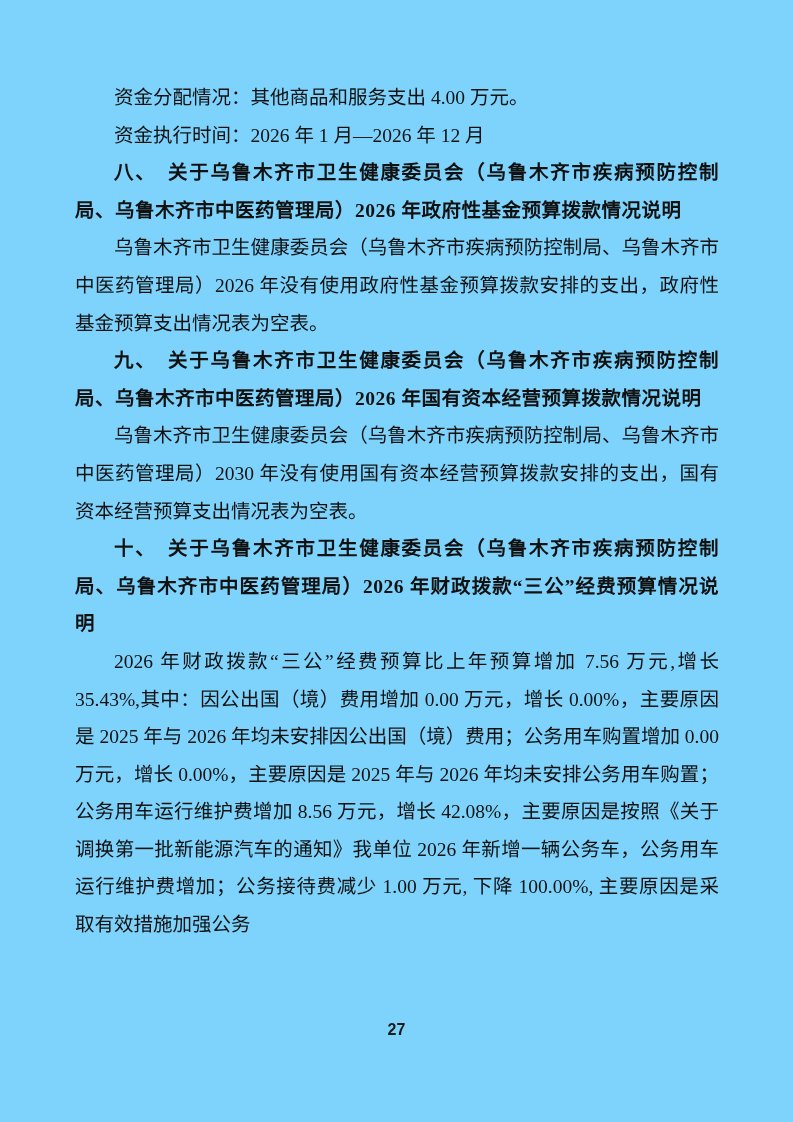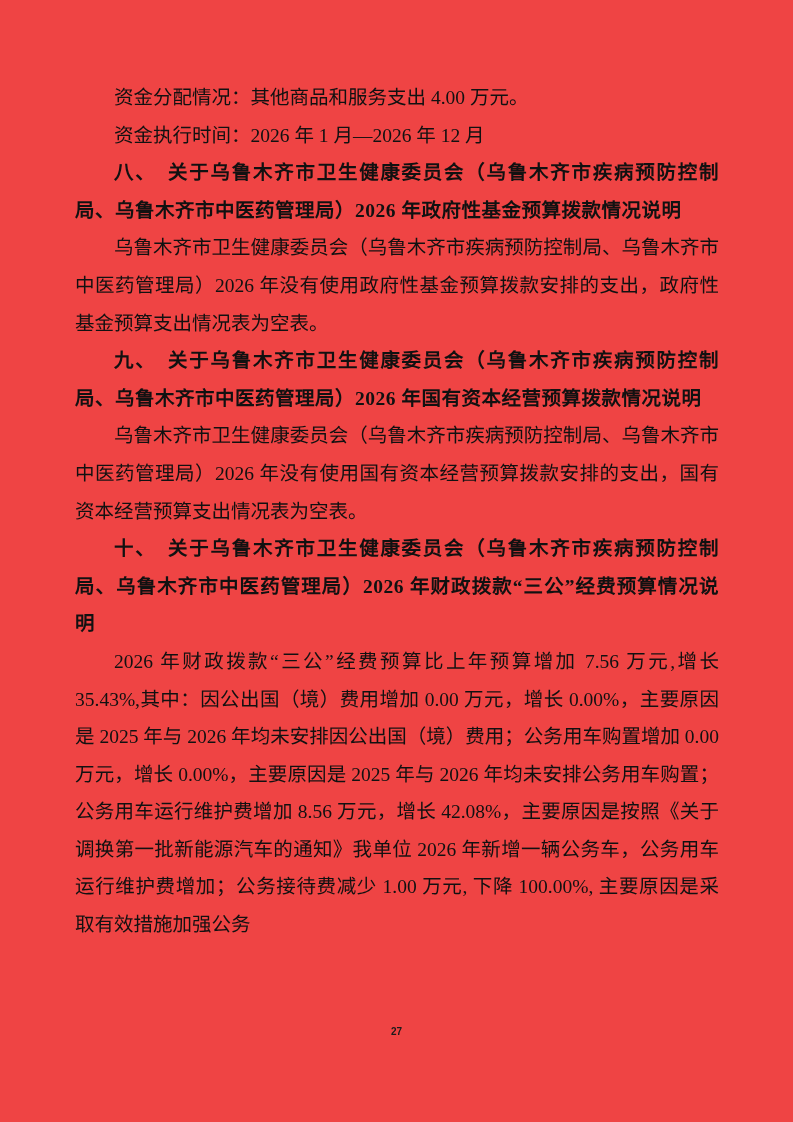--- a/index.html
+++ b/index.html
@@ -4,21 +4,21 @@
 <style>
   html, body {
     margin: 0;
     padding: 0;
     background: #ffffff;
   }
   .page {
     position: relative;
     width: 793px;
     height: 1122px;
-    background: #ef4444;
+    background: #7dd3fc;
     overflow: hidden;
     color: #111111;
   }
   .content {
     position: absolute;
     left: 75px;
     top: 79px;
     width: 644px;
     font-family: "Liberation Serif", "DejaVu Serif", serif;
     font-size: 19.5px;
@@ -38,35 +38,35 @@
   }
   .footer {
     position: absolute;
     left: 0;
     right: 0;
     top: 1021px;
     text-align: center;
   }
   .page-number {
     font-family: "Liberation Sans", "DejaVu Sans", sans-serif;
-    font-size: 10px;
+    font-size: 16px;
     font-weight: 600;
     color: #1a1a1a;
   }
 </style>
 </head>
 <body>
 
 <div class="page">
   <div class="content">
     <p class="body">资金分配情况：其他商品和服务支出 4.00 万元。</p>
     <p class="body">资金执行时间：2026 年 1 月—2026 年 12 月</p>
     <p class="heading">八、　关于乌鲁木齐市卫生健康委员会（乌鲁木齐市疾病预防控制局、乌鲁木齐市中医药管理局）2026 年政府性基金预算拨款情况说明</p>
     <p class="body">乌鲁木齐市卫生健康委员会（乌鲁木齐市疾病预防控制局、乌鲁木齐市中医药管理局）2026 年没有使用政府性基金预算拨款安排的支出，政府性基金预算支出情况表为空表。</p>
     <p class="heading">九、　关于乌鲁木齐市卫生健康委员会（乌鲁木齐市疾病预防控制局、乌鲁木齐市中医药管理局）2026 年国有资本经营预算拨款情况说明</p>
-    <p class="body">乌鲁木齐市卫生健康委员会（乌鲁木齐市疾病预防控制局、乌鲁木齐市中医药管理局）2026 年没有使用国有资本经营预算拨款安排的支出，国有资本经营预算支出情况表为空表。</p>
+    <p class="body">乌鲁木齐市卫生健康委员会（乌鲁木齐市疾病预防控制局、乌鲁木齐市中医药管理局）2030 年没有使用国有资本经营预算拨款安排的支出，国有资本经营预算支出情况表为空表。</p>
     <p class="heading">十、　关于乌鲁木齐市卫生健康委员会（乌鲁木齐市疾病预防控制局、乌鲁木齐市中医药管理局）2026 年财政拨款“三公”经费预算情况说明</p>
     <p class="body">2026 年财政拨款“三公”经费预算比上年预算增加 7.56 万元,增长 35.43%,其中：因公出国（境）费用增加 0.00 万元，增长 0.00%，主要原因是 2025 年与 2026 年均未安排因公出国（境）费用；公务用车购置增加 0.00 万元，增长 0.00%，主要原因是 2025 年与 2026 年均未安排公务用车购置；公务用车运行维护费增加 8.56 万元，增长 42.08%，主要原因是按照《关于调换第一批新能源汽车的通知》我单位 2026 年新增一辆公务车，公务用车运行维护费增加；公务接待费减少 1.00 万元, 下降 100.00%, 主要原因是采取有效措施加强公务</p>
   </div>
   <div class="footer">
     <span class="page-number">27</span>
   </div>
 </div>
 
 </body></html>

